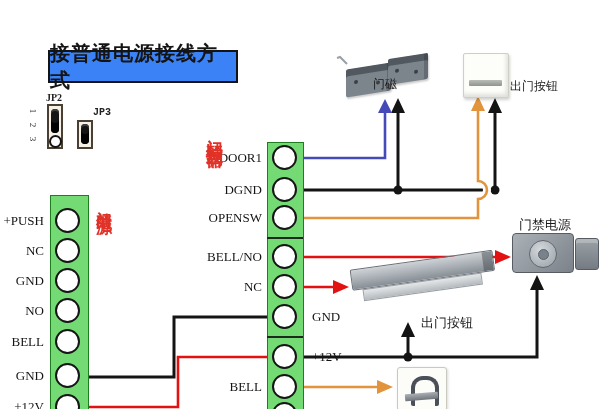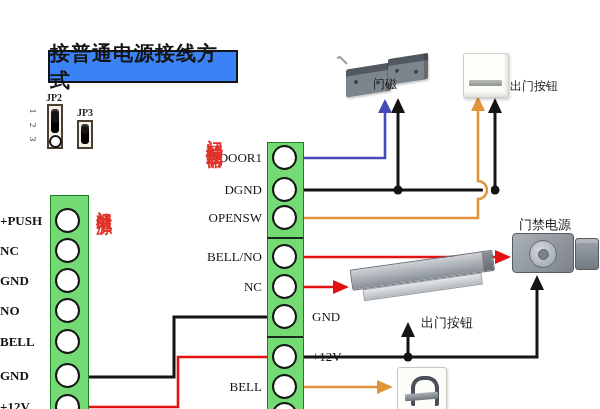--- a/index.html
+++ b/index.html
@@ -18,21 +18,21 @@
   .jp-label{font-size:10px;font-weight:bold;color:#222;}
   .jp-body{background:#f6f1e7;border:2px solid #4a3f33;}
   .jp-cap{position:absolute;background:#141414;border-radius:4px;box-shadow:inset 0 2px 0 #3c3c3c, inset 0 -10px 0 #000;}
   .jp-hole{position:absolute;width:9px;height:9px;border:2px solid #141414;border-radius:50%;background:#fff;}
   .jp-pins{font-size:9px;color:#333;}
   .jp-pins span{display:block;height:14px;line-height:14px;transform:rotate(90deg);}
   
   .tblock{background:#74db74;border:1px solid #1e7d1e;}
   .tseam{background:#1c2a1c;height:2px;}
   .hole{width:21px;height:21px;border:2px solid #161616;border-radius:50%;background:#fff;}
-  .plbl{left:0;width:44px;text-align:left;font-size:13px;height:18px;line-height:18px;font-weight:bold;}
+  .plbl{left:0;width:44px;text-align:right;font-size:13px;height:18px;line-height:18px;}
   .clblL{left:186px;width:76px;text-align:right;font-size:13px;height:18px;line-height:18px;}
   .clblR{left:312px;width:62px;text-align:left;font-size:13px;height:18px;line-height:18px;}
   .vred{
     writing-mode:vertical-rl;text-orientation:upright;
     color:#e03228;font-weight:bold;letter-spacing:3px;
     font-family:"Liberation Sans","DejaVu Sans",sans-serif;
   }
   .devlbl{font-size:12px;color:#1a1a1a;white-space:nowrap;}
   
   .magblock{position:absolute;background:#7c848c;border-radius:2px;
@@ -103,21 +103,21 @@
 <div class="abs jp-label" style="left:46px;top:92px;">JP2</div>
 <div class="abs jp-pins" style="left:31px;top:104px;">
   <span>1</span>
   <span>2</span>
   <span>3</span>
 </div>
 <div class="abs jp-body" style="left:47px;top:104px;width:12px;height:41px;">
   <div class="jp-cap" style="left:2px;top:3px;width:8px;height:24px;"></div>
   <div class="jp-hole" style="left:0px;top:29px;"></div>
 </div>
-<div class="abs jp-label" style="left:77px;top:107px;">JP3</div>
+<div class="abs jp-label" style="left:93px;top:107px;font-family:Liberation Mono, monospace;">JP3</div>
 <div class="abs jp-body" style="left:77px;top:120px;width:12px;height:25px;">
   <div class="jp-cap" style="left:2px;top:2px;width:8px;height:20px;"></div>
 </div>
 
 <div class="abs tblock" style="left:50px;top:195px;width:37px;height:214px;"></div>
 <div class="abs hole" style="left:55px;top:208px;"></div>
 <div class="abs hole" style="left:55px;top:238px;"></div>
 <div class="abs hole" style="left:55px;top:268px;"></div>
 <div class="abs hole" style="left:55px;top:298px;"></div>
 <div class="abs hole" style="left:55px;top:329px;"></div>

